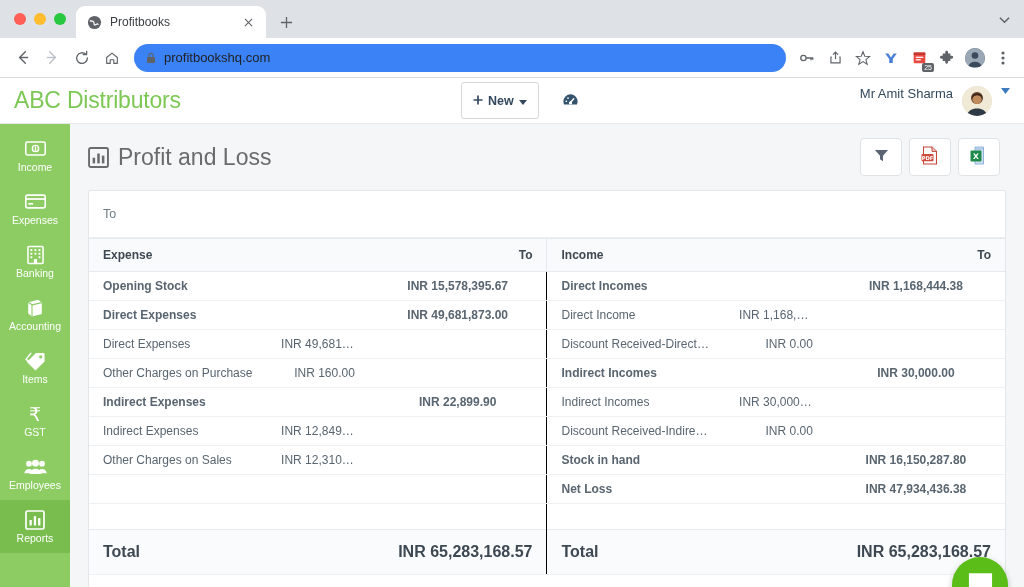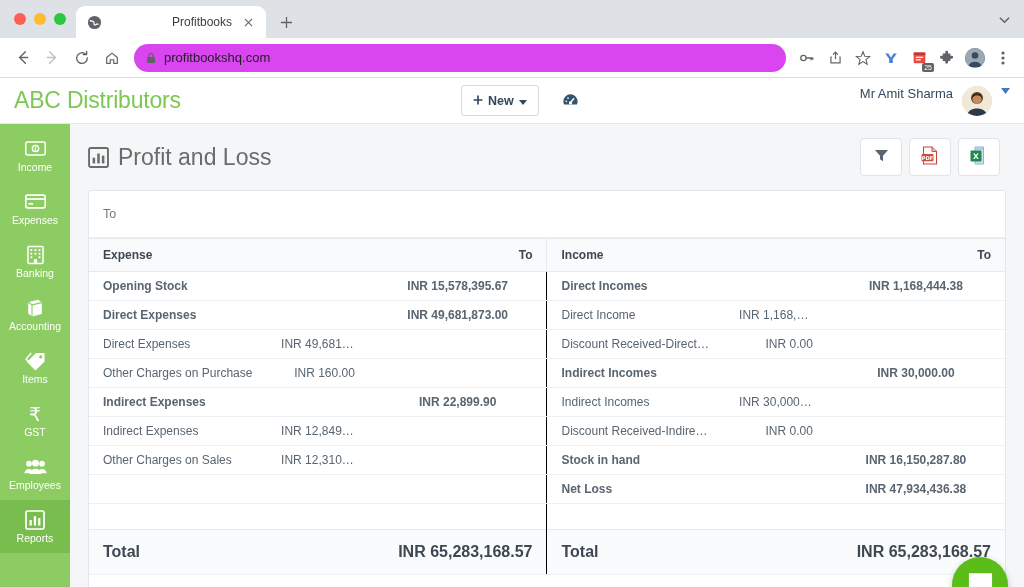--- a/index.html
+++ b/index.html
@@ -32,21 +32,21 @@
     border-radius: 9px 9px 0 0;
     padding: 0 10px;
     position: relative;
   }
   .tab-favicon {
     width: 16px; height: 16px; flex: 0 0 16px;
     display: flex; align-items: center; justify-content: center;
   }
   .tab-title {
     font-size: 12px; color: #3c4043; flex: 1;
-    white-space: nowrap; overflow: hidden; text-overflow: ellipsis; text-align: right;
+    white-space: nowrap; overflow: hidden; text-overflow: ellipsis;
   }
   .tab-close {
     width: 16px; height: 16px; flex: 0 0 16px;
     display: flex; align-items: center; justify-content: center;
     color: #5f6368; font-size: 13px; line-height: 1;
   }
   .new-tab {
     width: 28px; height: 28px; margin-left: 6px; margin-bottom: 2px;
     display: flex; align-items: center; justify-content: center;
     color: #5f6368; font-size: 18px; font-weight: 300;
@@ -65,21 +65,21 @@
     border-bottom: 1px solid #dadce0;
   }
   .nav-btn {
     width: 28px; height: 28px; flex: 0 0 28px;
     display: flex; align-items: center; justify-content: center;
     color: #5f6368;
   }
   .nav-btn.disabled { color: #bdc1c6; }
   .omnibox {
     flex: 1; height: 28px; margin: 0 6px;
-    background: #d946ef; border-radius: 14px;
+    background: #3b82f6; border-radius: 14px;
     display: flex; align-items: center; gap: 8px;
     padding: 0 12px;
   }
   .omni-lock { color: #5f6368; font-size: 11px; display:flex; align-items:center;}
   .omni-url { font-size: 13px; color: #202124; }
   .tb-icons { display: flex; align-items: center; gap: 2px; }
   .tb-icon {
     width: 26px; height: 26px;
     display: flex; align-items: center; justify-content: center;
     color: #5f6368; position: relative;
@@ -102,21 +102,21 @@
     display: flex; align-items: center;
     padding: 0 14px;
   }
   .brand {
     font-size: 23px; color: #7dc855; font-weight: 400;
     letter-spacing: -0.2px;
   }
   .header-mid { margin-left: auto; display: flex; align-items: center; gap: 22px; }
   .new-btn {
     border: 1px solid #d5d8dc; border-radius: 3px;
-    height: 31px; padding: 0 11px;
+    height: 37px; padding: 0 11px;
     display: flex; align-items: center; gap: 5px;
     font-size: 12.5px; color: #34495e; font-weight: bold;
     background: #fff;
   }
   .dash-icon { color: #34546e; display:flex; align-items:center; }
   .header-right {
     margin-left: auto; display: flex; align-items: flex-start; gap: 9px;
   }
   .user-name { font-size: 13px; color: #34495e; }
   .user-avatar {

